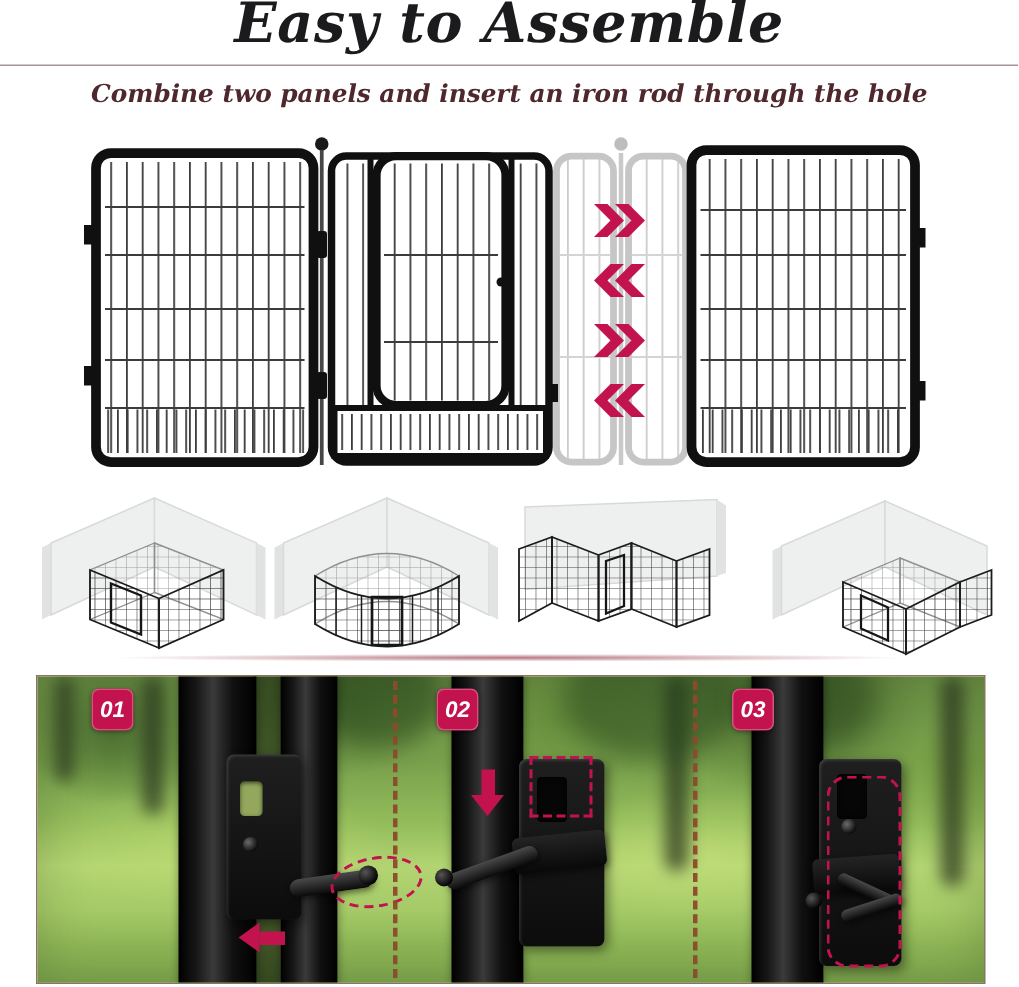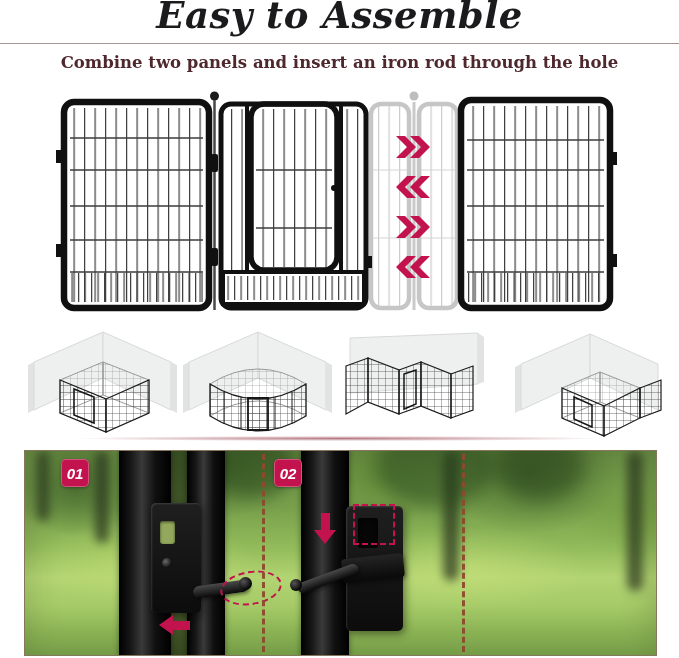--- a/index.html
+++ b/index.html
@@ -6,21 +6,21 @@
   .canvas{position:relative;width:679px;height:658px;background:#fff;overflow:hidden;
           font-family:"Liberation Sans",sans-serif;}
 
   
   .page-title{position:absolute;top:-9px;left:0;right:0;text-align:center;
     font-family:"DejaVu Serif","Liberation Serif",serif;font-style:italic;font-weight:700;
     font-size:37px;line-height:1.3;letter-spacing:.5px;color:var(--title-color,#1b1b1d);}
   .header-rule{position:absolute;top:43px;left:0;right:0;height:1px;
     background:var(--header-rule,#a89494);}
   .page-subtitle{position:absolute;top:53px;left:0;right:0;text-align:center;
-    font-family:"DejaVu Serif","Liberation Serif",serif;font-weight:700;
+    font-family:"DejaVu Serif","Liberation Serif",serif;font-style:italic;font-weight:700;
     font-size:16.5px;color:var(--subtitle-color,#4f282e);}
 
   
   .assembly-svg{position:absolute;top:88px;left:0;}
   .layouts-svg{position:absolute;top:322px;left:0;}
   .wall{fill:#eef0ef;stroke:#d8dad9;stroke-width:1;}
   .walledge{fill:#e1e3e2;stroke:none;}
   .pf{fill:url(#mesh);stroke:#1c1c1c;stroke-width:1.2;}
   .pb{fill:url(#meshb);stroke:#8f8f8f;stroke-width:0.9;}
 
@@ -253,21 +253,34 @@
         <div class="screw" style="left:14px;top:58px;"></div>
       </div>
       <div class="hasp" style="left:80px;top:105px;width:62px;height:24px;transform:rotate(-6deg);"></div>
       <div class="handle" style="left:34px;top:122px;width:64px;height:11px;transform:rotate(-20deg);"></div>
       <div class="knob" style="left:28px;top:128px;width:12px;height:12px;"></div>
       <div class="dash-rect" style="left:91px;top:53px;width:38px;height:37px;"></div>
       <div class="arrow-down" style="left:52px;top:62px;">
         <div class="stem"></div>
           <div class="head"></div>
       </div>
-      <div class="step-badge" style="left:12px;top:8px;">02</div>
+      <div class="step-badge" style="left:29px;top:8px;">02</div>
     </div>
 
+    <div class="step-sec" style="left:437px;width:194px;">
+      <div class="post" style="left:39px;width:48px;"></div>
+      <div class="bracket" style="left:84px;top:55px;width:55px;height:138px;">
+        <div class="slot" style="left:12px;top:10px;width:20px;height:30px;background:#060606;box-shadow:inset 0 0 4px #000;"></div>
+        <div class="screw" style="left:15px;top:40px;"></div>
+      </div>
+      <div class="hasp" style="left:80px;top:120px;width:58px;height:24px;transform:rotate(-4deg);"></div>
+      <div class="handle" style="left:95px;top:138px;width:40px;height:8px;transform:rotate(25deg);"></div>
+      <div class="handle" style="left:98px;top:150px;width:42px;height:8px;transform:rotate(-18deg);"></div>
+      <div class="knob" style="left:75px;top:144px;width:11px;height:11px;"></div>
+      <div class="dash-roundrect" style="left:89px;top:66px;width:46px;height:124px;"></div>
+      <div class="step-badge" style="left:26px;top:8px;">03</div>
+    </div>
 
     <div class="sec-divider" style="left:237px;"></div>
     <div class="sec-divider" style="left:437px;"></div>
   </div>
 
 </div>
 
 </body></html>

